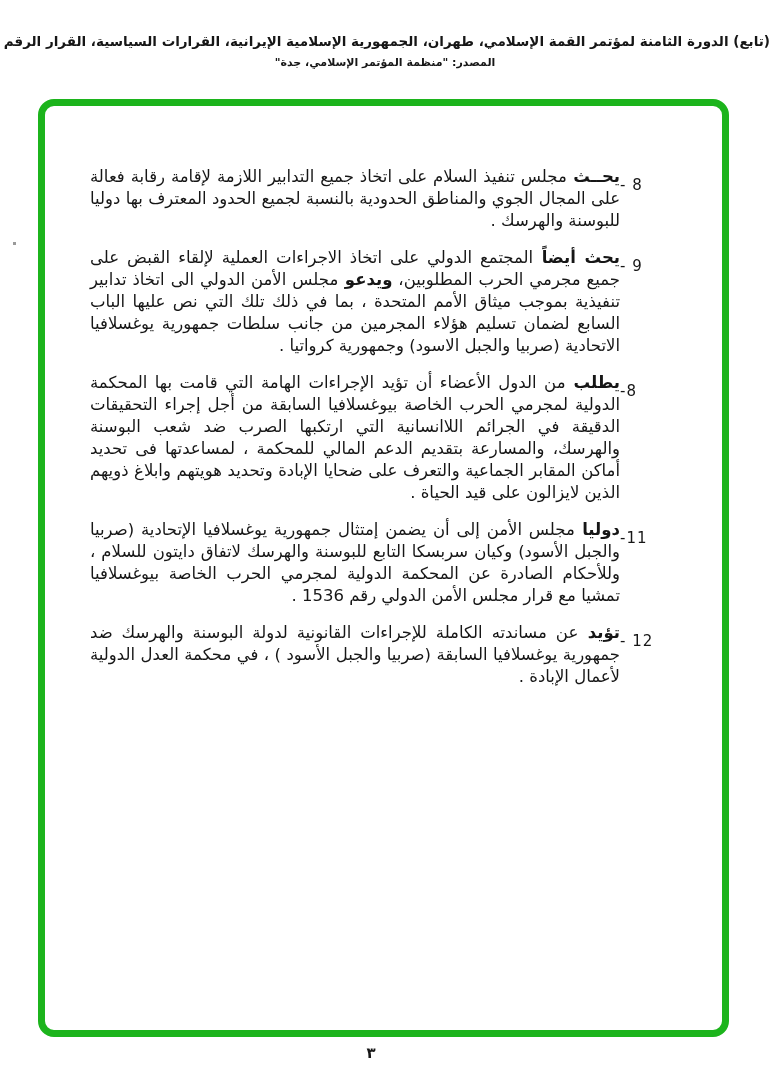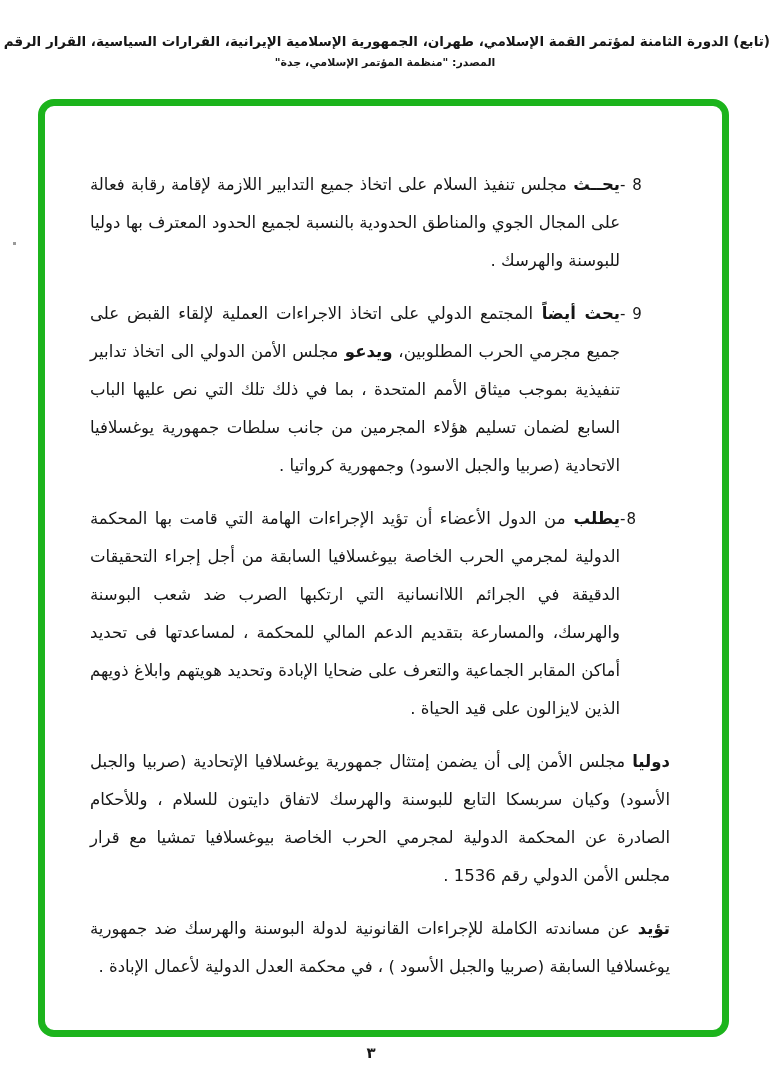--- a/index.html
+++ b/index.html
@@ -62,21 +62,21 @@
     direction: ltr;
     text-align: left;
     font-size: 15px;
     line-height: 38px;
     font-weight: normal;
     letter-spacing: 1px;
   }
   .item-text {
     flex: 1;
     font-size: 16.5px;
-    line-height: 38px;
+    line-height: 22px;
     text-align: justify;
     text-justify: inter-word;
   }
   .lead {
     font-weight: bold;
   }
   .page-number {
     position: absolute;
     top: 1044px;
     left: 0;
@@ -117,22 +117,24 @@
     <div class="item-marker">- 9</div>
     <div class="item-text"><span class="lead">يحث أيضاً </span><span>المجتمع الدولي على اتخاذ الاجراءات العملية لإلقاء القبض على جميع مجرمي الحرب المطلوبين، </span><span class="lead">ويدعو </span><span>مجلس الأمن الدولي الى اتخاذ تدابير تنفيذية بموجب ميثاق الأمم المتحدة ، بما في ذلك تلك التي نص عليها الباب السابع لضمان تسليم هؤلاء المجرمين من جانب سلطات جمهورية يوغسلافيا الاتحادية (صربيا والجبل الاسود) وجمهورية كرواتيا .</span></div>
   </div>
 
   <div class="item">
     <div class="item-marker">-8</div>
     <div class="item-text"><span class="lead">يطلب </span><span>من الدول الأعضاء أن تؤيد الإجراءات الهامة التي قامت بها المحكمة الدولية لمجرمي الحرب الخاصة بيوغسلافيا السابقة من أجل إجراء التحقيقات الدقيقة في الجرائم اللاانسانية التي ارتكبها الصرب ضد شعب البوسنة والهرسك، والمسارعة بتقديم الدعم المالي للمحكمة ، لمساعدتها فى تحديد أماكن المقابر الجماعية والتعرف على ضحايا الإبادة وتحديد هويتهم وابلاغ ذويهم الذين لايزالون على قيد الحياة .</span></div>
   </div>
 
   <div class="item">
+    <div class="item-marker">-11</div>
     <div class="item-text"><span class="lead">دوليا </span><span>مجلس الأمن إلى أن يضمن إمتثال جمهورية يوغسلافيا الإتحادية (صربيا والجبل الأسود) وكيان سربسكا التابع للبوسنة والهرسك لاتفاق دايتون للسلام ، وللأحكام الصادرة عن المحكمة الدولية لمجرمي الحرب الخاصة بيوغسلافيا  تمشيا مع قرار مجلس الأمن الدولي رقم 1536 .</span></div>
   </div>
 
   <div class="item">
+    <div class="item-marker">- 12</div>
     <div class="item-text"><span class="lead">تؤيد </span><span>عن مساندته الكاملة للإجراءات القانونية لدولة البوسنة والهرسك ضد جمهورية يوغسلافيا السابقة (صربيا والجبل الأسود ) ، في محكمة العدل الدولية لأعمال الإبادة .</span></div>
   </div>
 
 </div>
 
 <div class="page-number">٣</div>
 
 </body></html>

